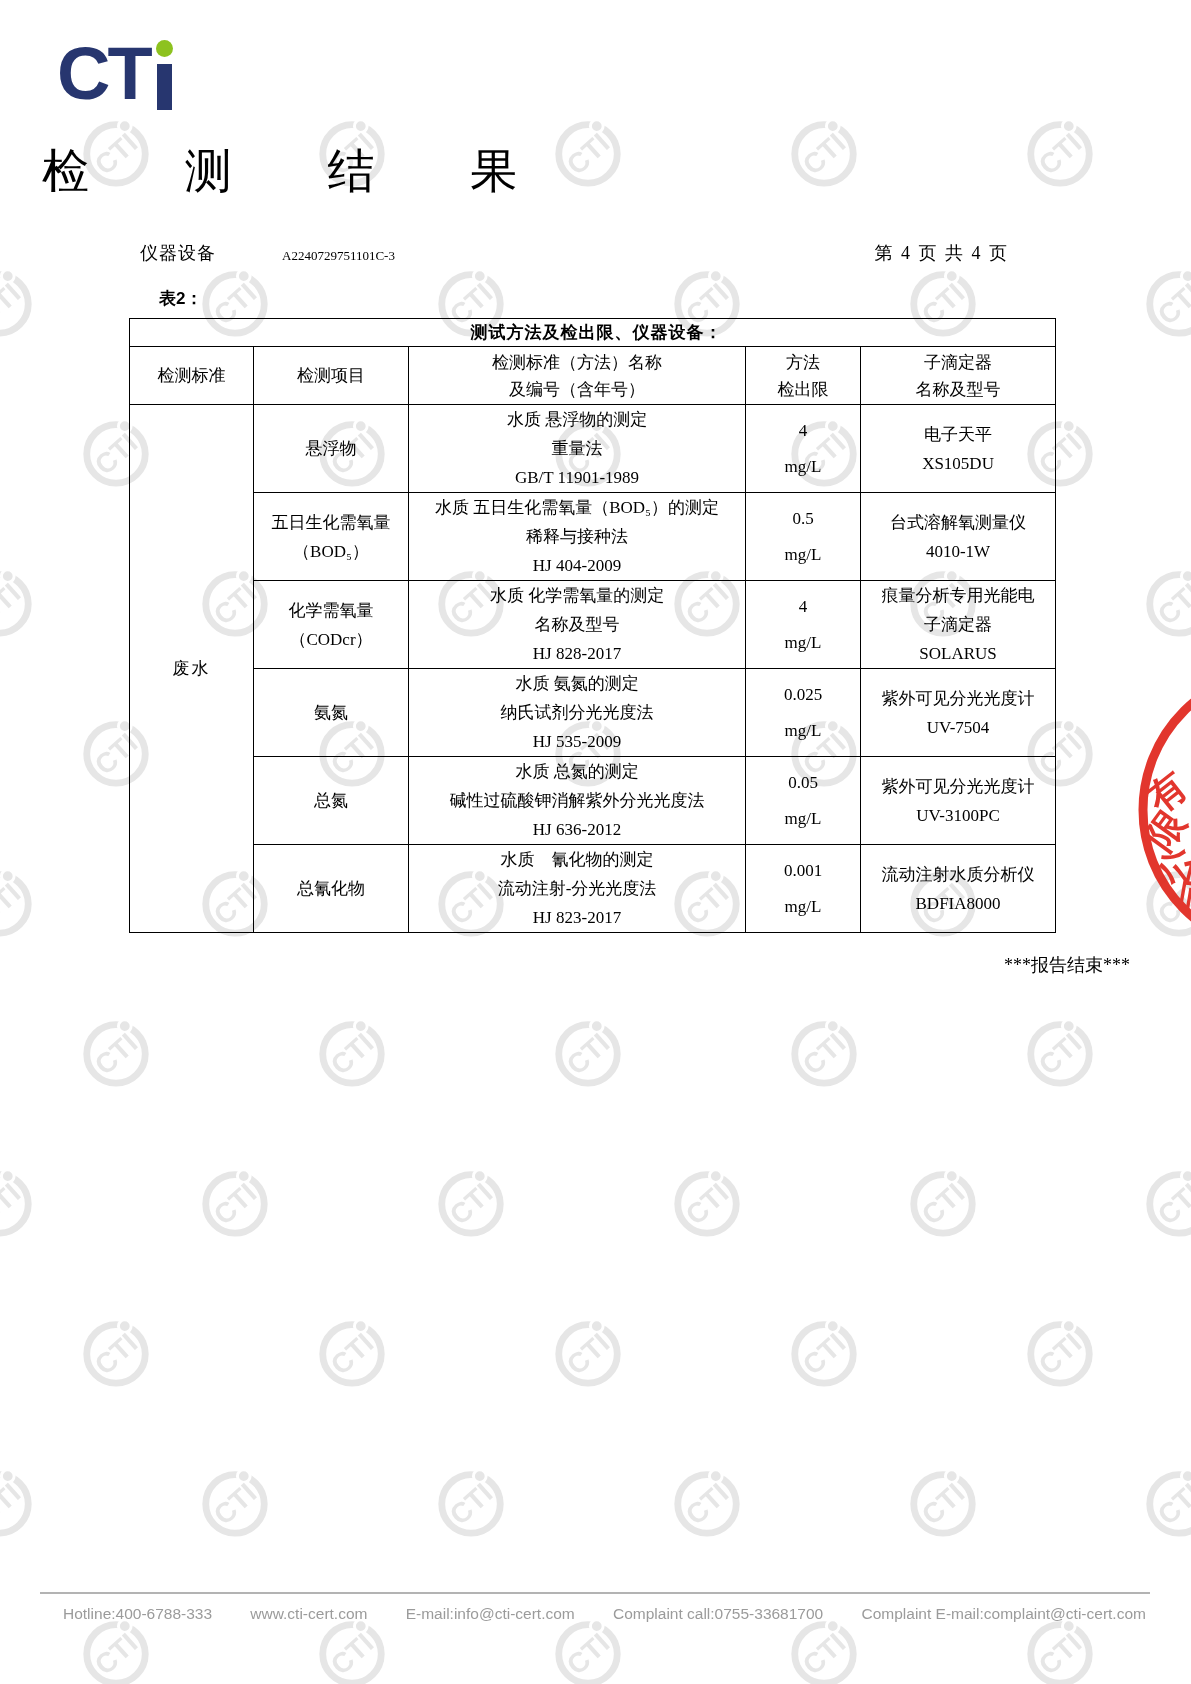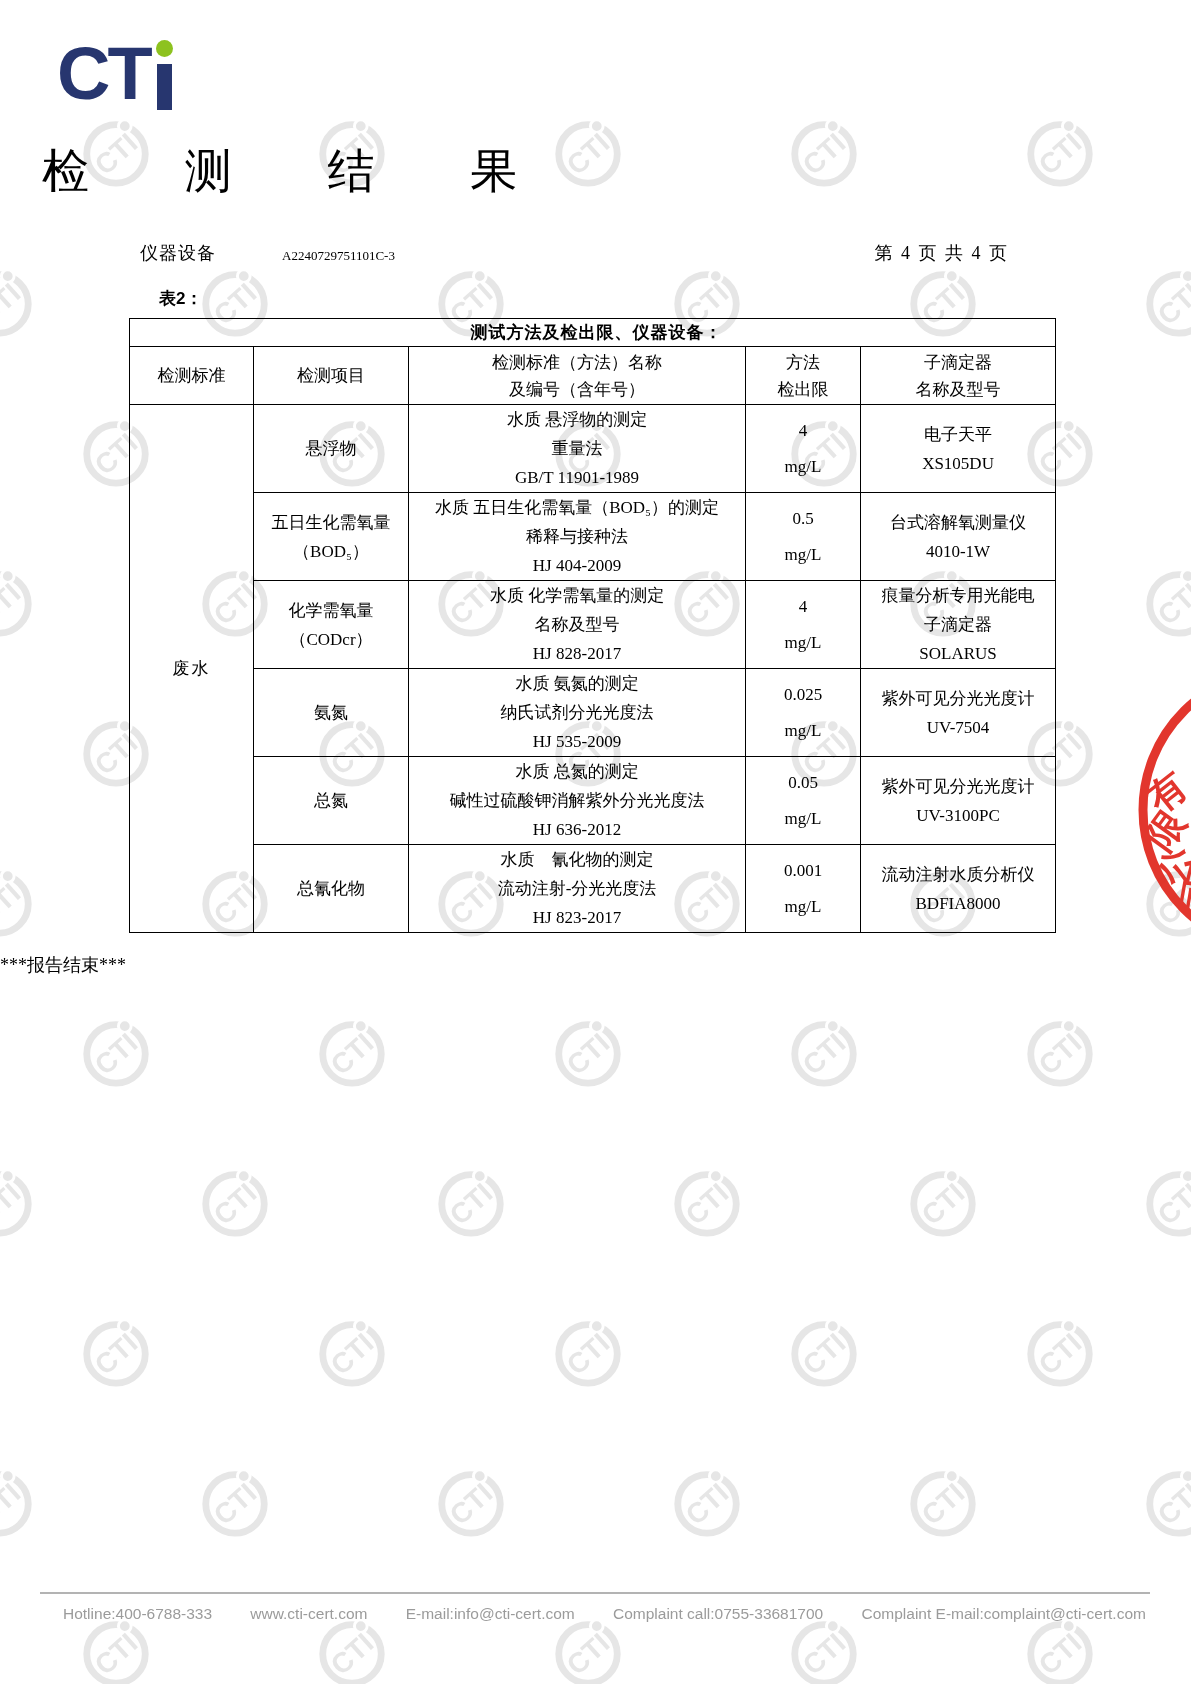--- a/index.html
+++ b/index.html
@@ -42,21 +42,21 @@
   td.caption-cell{height:28px;text-align:left;padding-left:8px;font-weight:bold;font-size:16px;
     font-family:"Liberation Sans","DejaVu Sans",sans-serif;letter-spacing:1px;}
   tr.header-row td{height:58px;line-height:27px;}
   tr.data-row{height:87px;}
   td.method-cell div{line-height:29px;}
   td.project-cell div{line-height:29px;}
   td.limit-cell div{line-height:36px;}
   td.instrument-cell div{line-height:29px;}
   td.sample-cell{font-size:18px;letter-spacing:2px;}
   
-  .end-note{position:absolute;left:0;top:953px;width:1130px;text-align:left;font-size:18px;z-index:2;}
+  .end-note{position:absolute;left:0;top:953px;width:1130px;text-align:right;font-size:18px;z-index:2;}
   
   .stamp{position:absolute;left:1100px;top:640px;width:200px;height:340px;z-index:3;opacity:.92;}
   
   .footer-line{position:absolute;left:40px;right:41px;top:1592px;border-top:2px solid var(--line);z-index:2;}
   .footer{position:absolute;left:63px;right:45px;top:1605px;display:flex;
     justify-content:space-between;font-family:"Liberation Sans","DejaVu Sans",sans-serif;
     font-size:15.5px;color:var(--fgray);z-index:2;white-space:nowrap;}
 </style>
 </head>
 <body>

